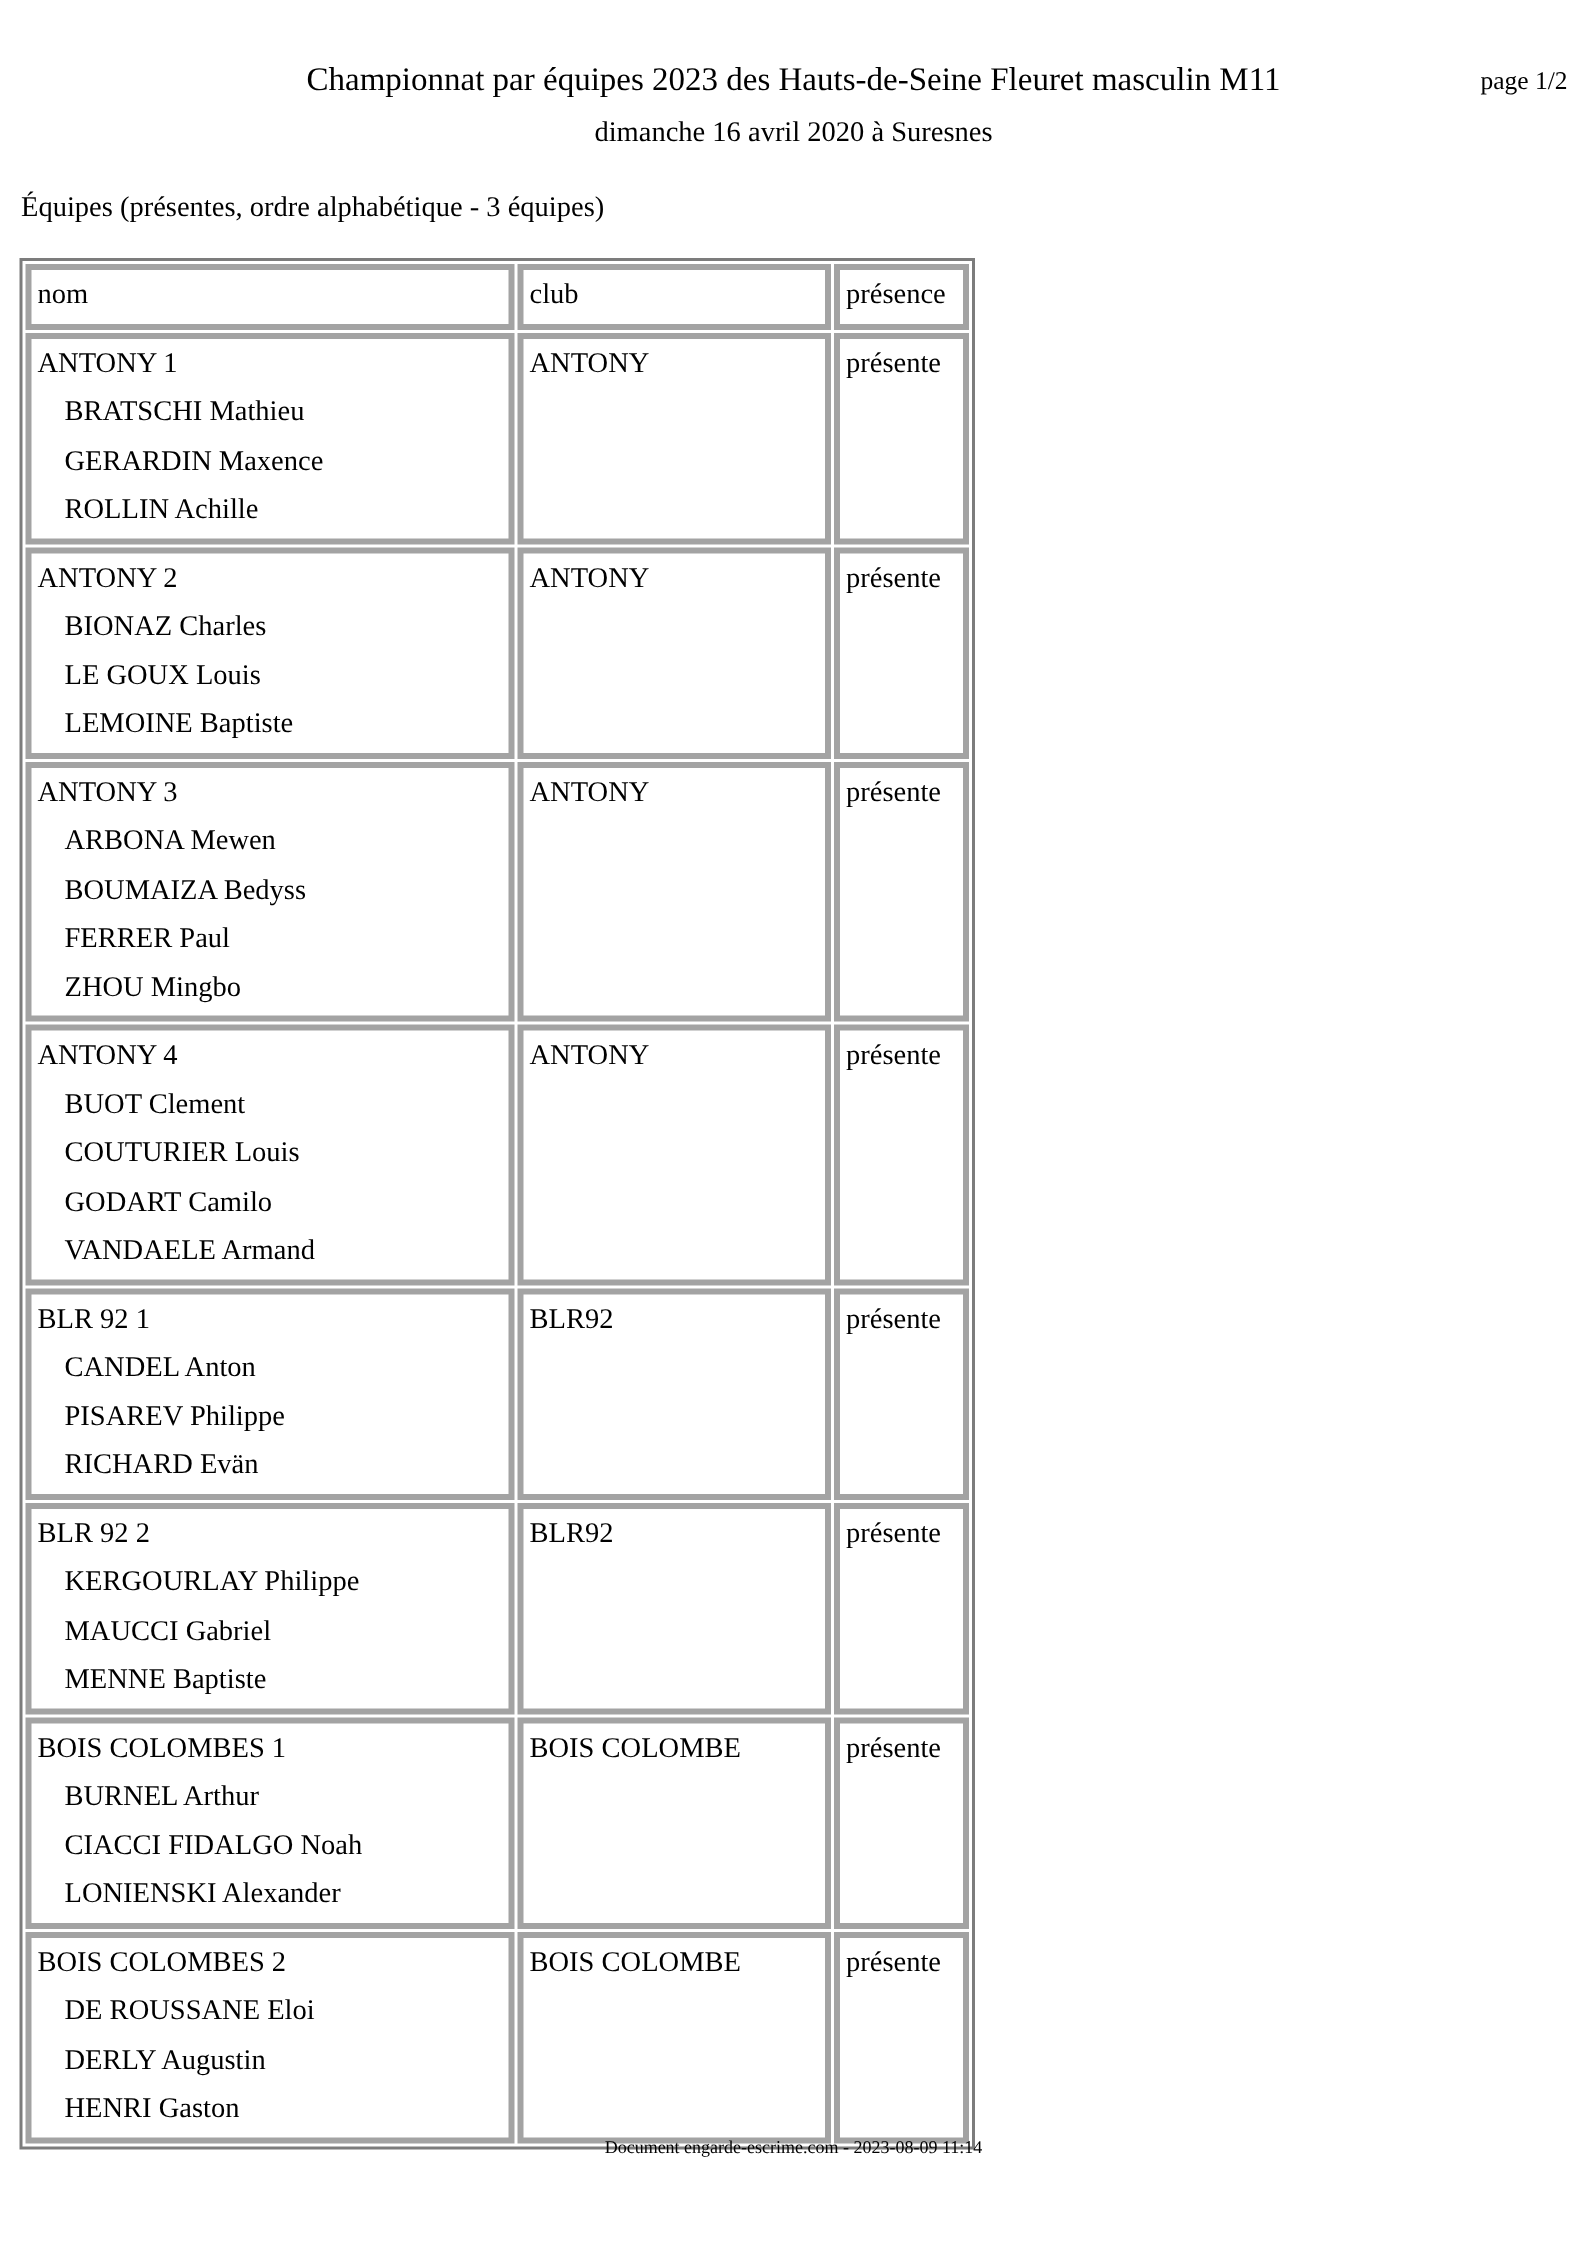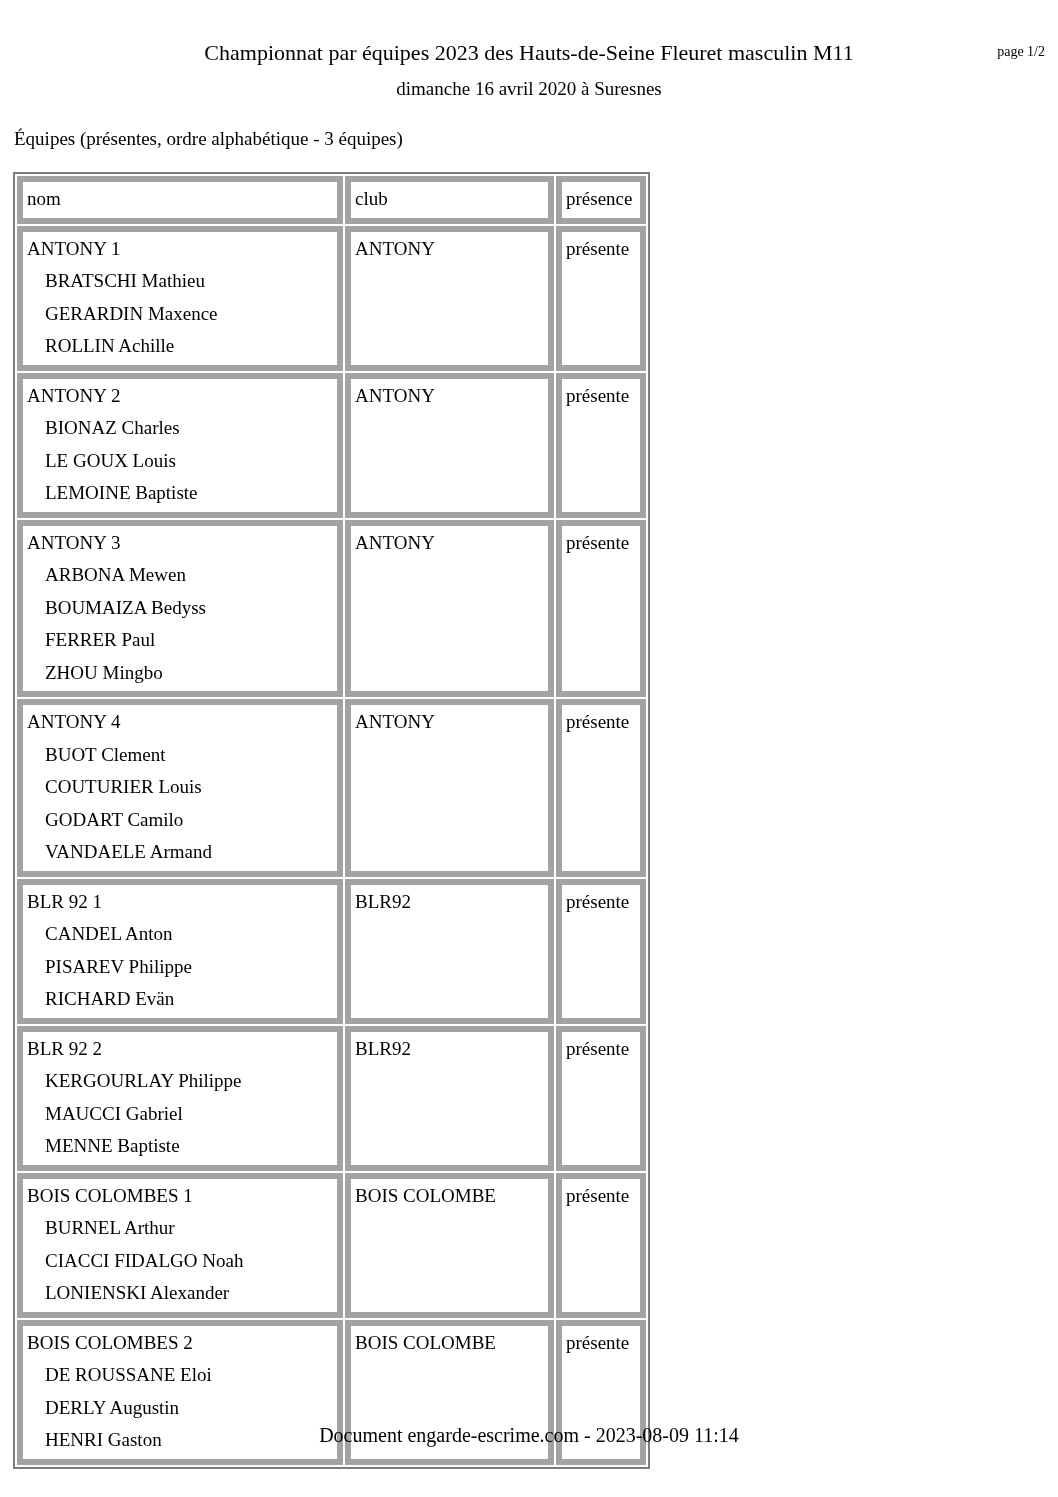--- a/index.html
+++ b/index.html
@@ -18,59 +18,59 @@
     margin-top: 40px;
     text-align: center;
     font-size: 22px;
     font-weight: normal;
     line-height: 26px;
   }
   .page-indicator {
     position: absolute;
     top: 44px;
     right: 13px;
-    font-size: 14px;
+    font-size: 17px;
   }
   .page-subtitle {
     margin-top: 12px;
     text-align: center;
     font-size: 19px;
     font-weight: normal;
   }
   .section-heading {
     margin: 28px 0 0 14px;
     font-size: 19px;
     font-weight: normal;
   }
   table.teams {
     margin: 22px 0 0 13px;
     border-collapse: separate;
     border-spacing: 2px;
     border: 2px solid #7c7c7c;
     font-size: 19px;
   }
   table.teams th, table.teams td {
-    border: 6px solid #a3a3a3;
+    border: 4px solid #a3a3a3;
     vertical-align: top;
     text-align: left;
     font-weight: normal;
     padding: 1px 4px 2px 4px;
     line-height: 32.5px;
   }
   .col-nom { width: 326px; }
   .col-club { width: 209px; }
   .col-presence { width: 90px; }
   .member { padding-left: 18px; }
   .page-footer {
     position: absolute;
     top: 1424px;
     left: 0;
     width: 100%;
     text-align: center;
-    font-size: 20px;
+    font-size: 12px;
   }
 </style>
 </head>
 <body>
 
 <div class="page-title">Championnat par équipes 2023 des Hauts-de-Seine Fleuret masculin M11</div>
 <div class="page-indicator">page 1/2</div>
 <div class="page-subtitle">dimanche 16 avril 2020 à Suresnes</div>
 
 <div class="section-heading">Équipes (présentes, ordre alphabétique - 3 équipes)</div>

